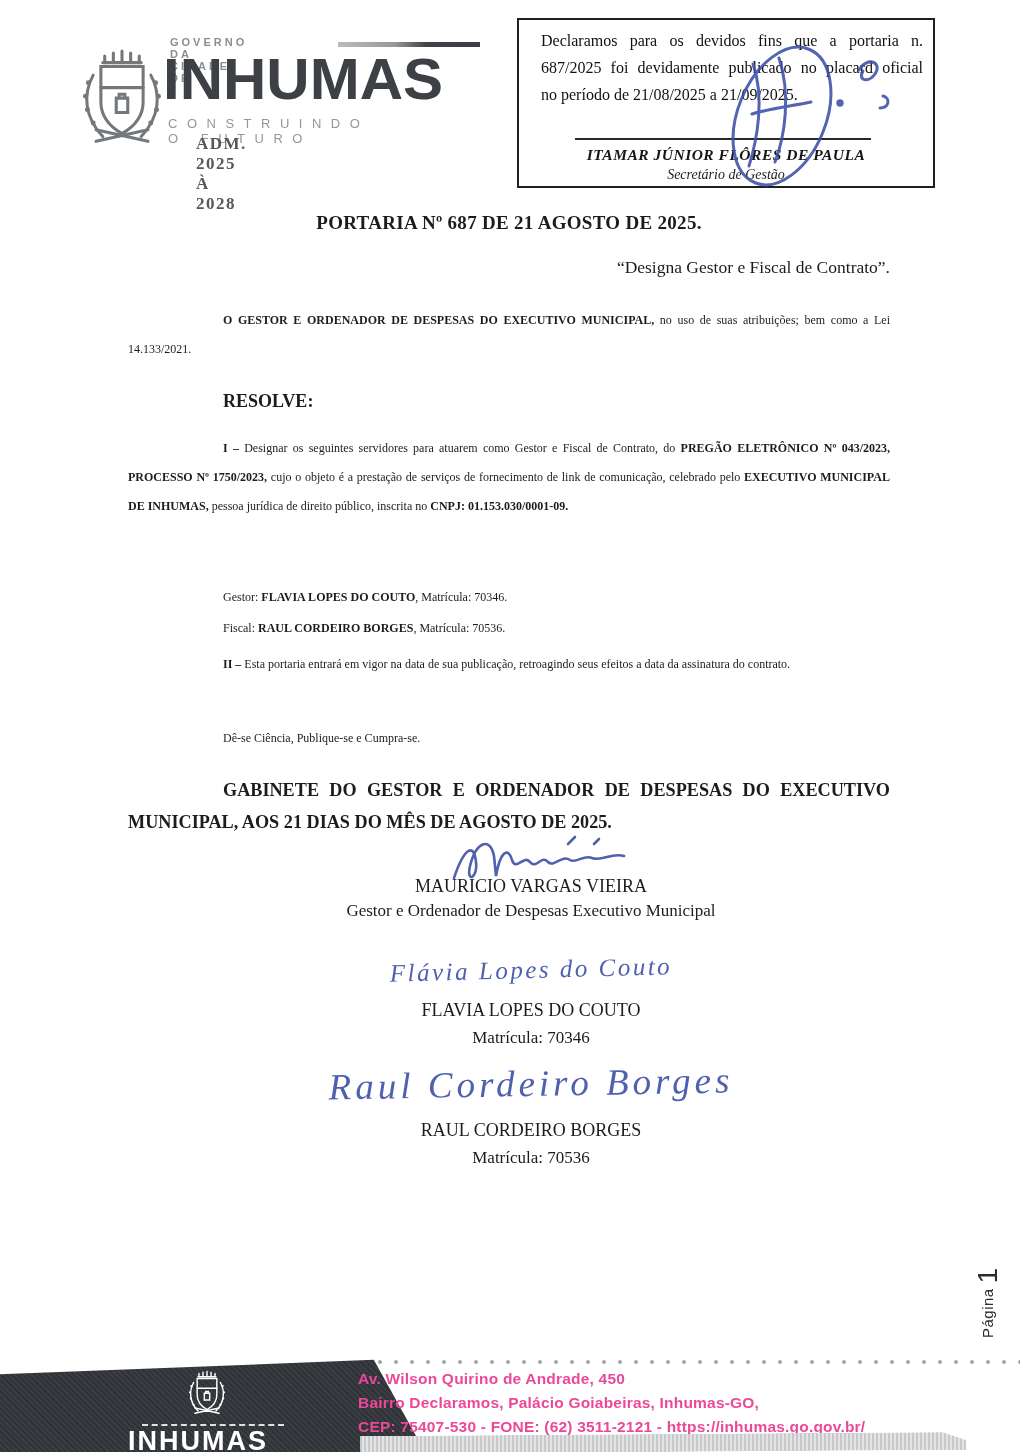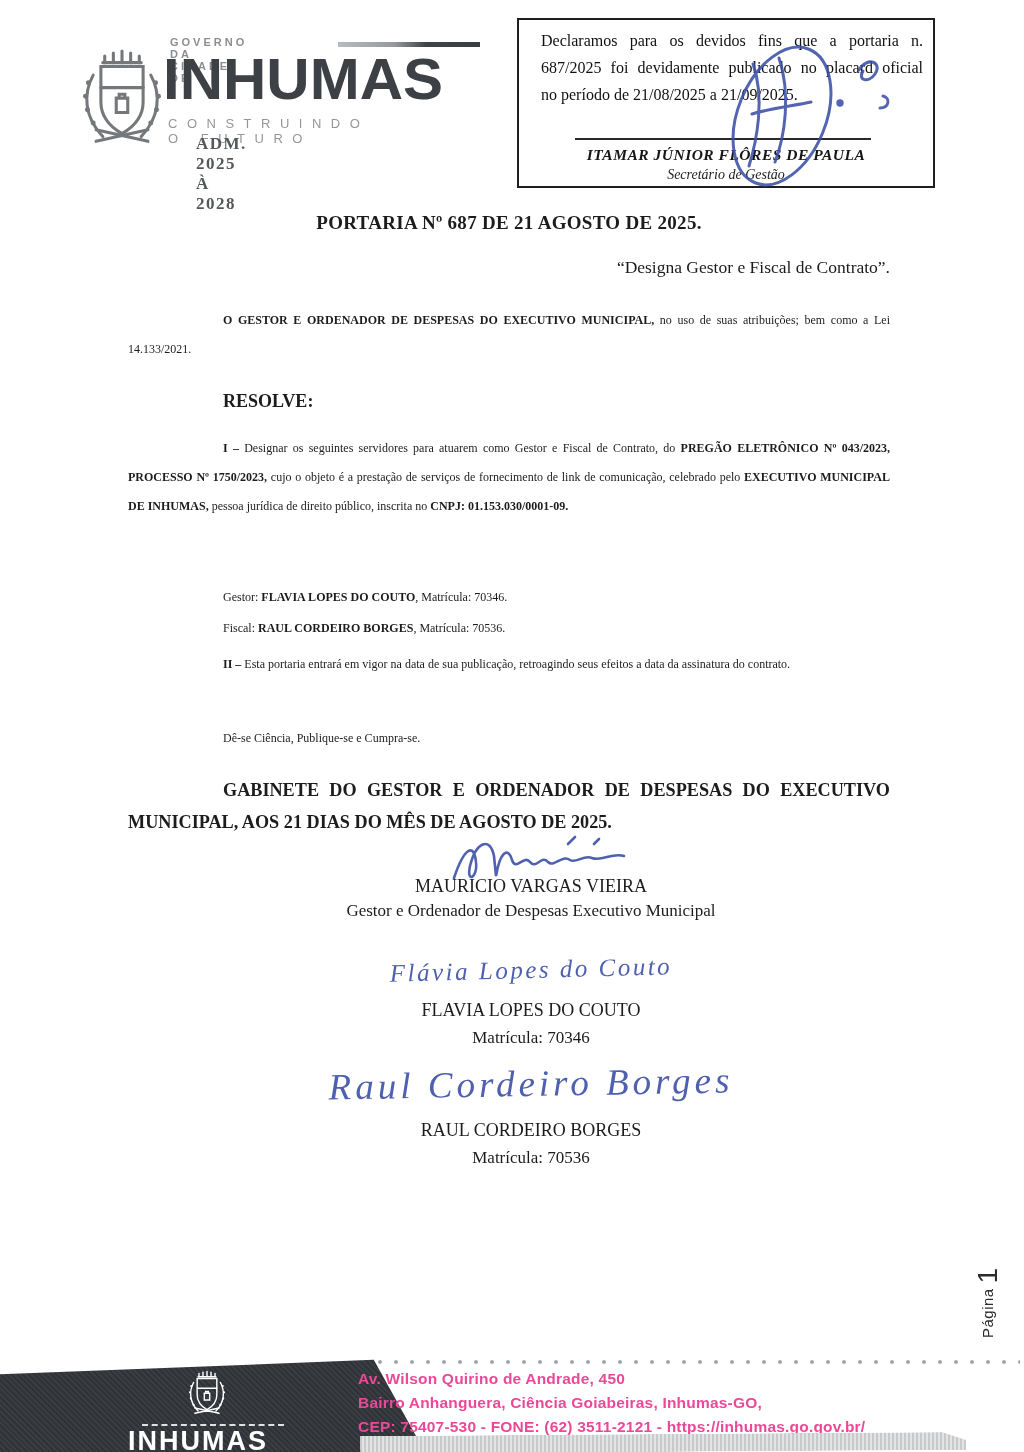--- a/index.html
+++ b/index.html
@@ -205,18 +205,18 @@
   <div class="footer">
     <div class="footer-dark"></div>
     <svg class="crest-foot" viewBox="0 0 100 112">
         <use href="#crest"></use>
       </svg>
     <div class="foot-microline"></div>
     <div class="foot-name">INHUMAS</div>
 
     <div class="dots"></div>
     <div class="addr addr1">Av. Wilson Quirino de Andrade, 450</div>
-    <div class="addr addr2">Bairro Anhanguera, Ciência Goiabeiras, Inhumas-GO,</div>
+    <div class="addr addr2">Bairro Declaramos, Palácio Goiabeiras, Inhumas-GO,</div>
     <div class="addr addr3">CEP: 75407-530 - FONE: (62) 3511-2121 - https://inhumas.go.gov.br/</div>
     <div class="grayband"></div>
   </div>
 
 </div>
 
 </body></html>

